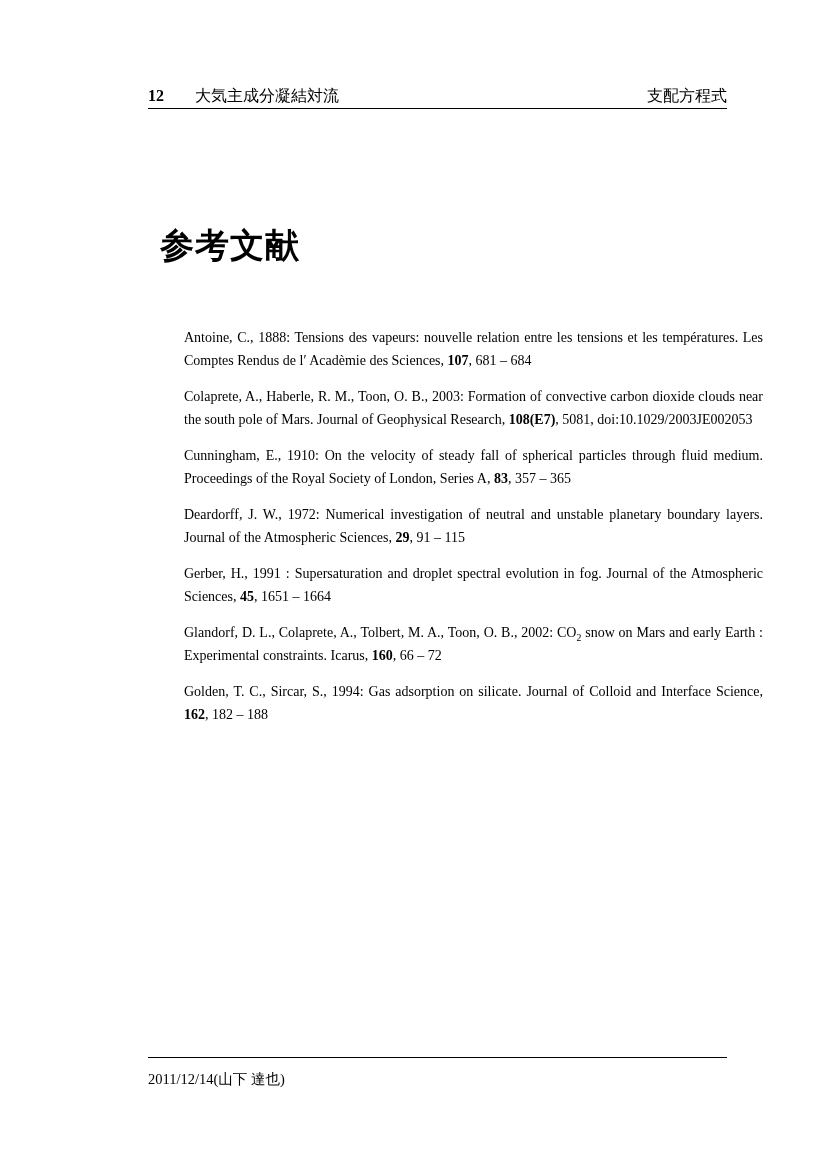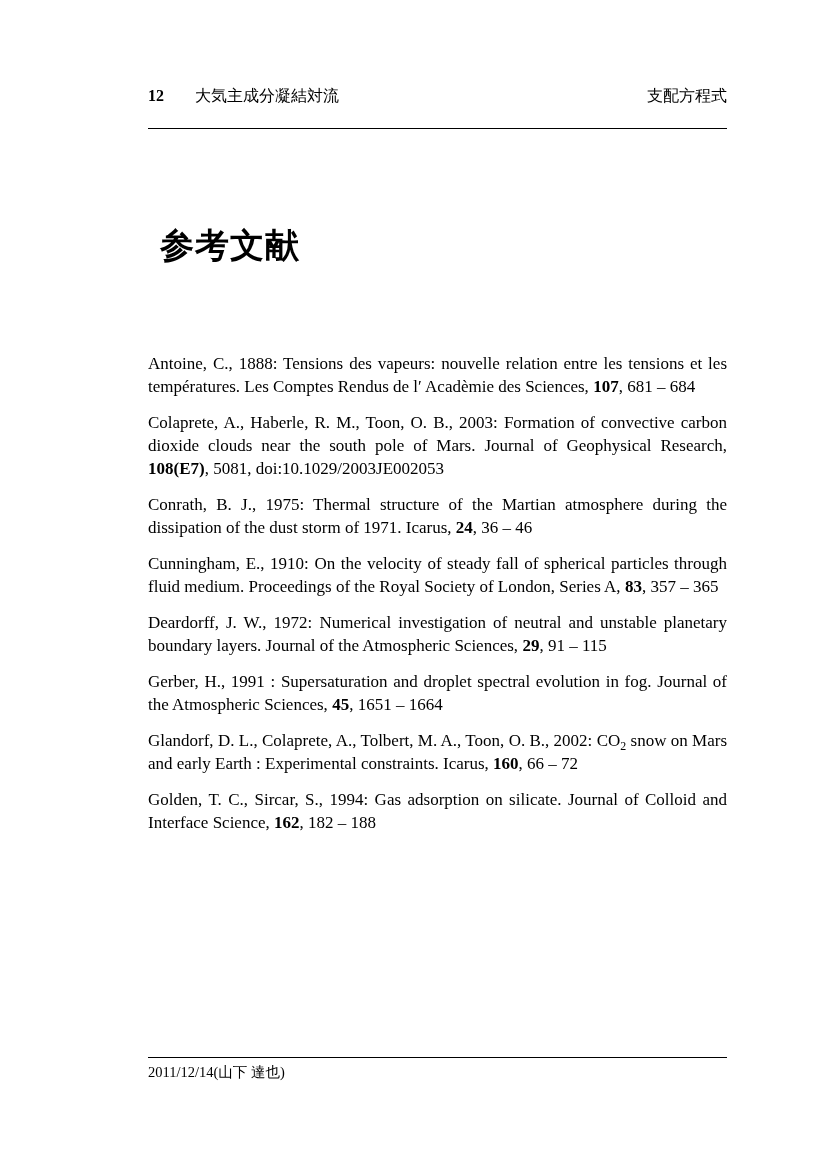--- a/index.html
+++ b/index.html
@@ -17,21 +17,21 @@
     left: 148px;
     width: 579px;
   }
   
   .header {
     top: 86px;
     display: flex;
     justify-content: space-between;
     align-items: baseline;
     border-bottom: 1.5px solid #000;
-    padding-bottom: 21px;
+    padding-bottom: 1px;
     font-size: 16px;
   }
   .header-left {
     display: flex;
     gap: 31px;
     align-items: baseline;
   }
   .page-number {
     font-weight: bold;
     font-family: "Liberation Serif", serif;
@@ -45,58 +45,58 @@
     top: 214px;
     margin: 12px;
     font-size: 34px;
     line-height: 38px;
     font-weight: 600;
     font-family: "Liberation Sans", "DejaVu Sans", sans-serif;
     letter-spacing: 1px;
   }
   
   .refs {
-    top: 352px;
-    font-size: 17px;
+    top: 326px;
+    font-size: 14px;
     line-height: 23px;
+    margin-left: 36px;
   }
   .ref {
     margin: 0 0 13px 0;
     text-align: justify;
   }
   .ref b { font-weight: bold; }
   .ref sub {
     font-size: 70%;
     line-height: 0;
   }
   
   .footer {
     top: 1057px;
     border-top: 1px solid #000;
-    padding-top: 5px;
+    padding-top: 12px;
     font-size: 14.5px;
   }
 </style>
 </head>
 <body>
 
 <div class="col header">
   <div class="header-left">
     <span class="page-number">12</span>
     <span class="cjk-gothic">大気主成分凝結対流</span>
   </div>
   <span class="cjk-gothic">支配方程式</span>
 </div>
 
 <h1 class="col page-title">参考文献</h1>
 
 <div class="col refs">
     <p class="ref"><span>Antoine, C., 1888: Tensions des vapeurs: nouvelle relation entre les tensions et les températures. Les Comptes Rendus de l′ Acadèmie des Sciences, </span><b>107</b><span>, 681 – 684</span></p>
     <p class="ref"><span>Colaprete, A., Haberle, R. M., Toon, O. B., 2003: Formation of convective carbon dioxide clouds near the south pole of Mars. Journal of Geophysical Research, </span><b>108(E7)</b><span>, 5081, doi:10.1029/2003JE002053</span></p>
-    <p class="ref"><span>Conrath, B. J., 1975: Thermal structure of the Martian atmosphere during the dissipation of the dust storm of 1971. Icarus, </span><b>24</b><span>, 36 – 46</span></p>
     <p class="ref"><span>Cunningham, E., 1910: On the velocity of steady fall of spherical particles through fluid medium. Proceedings of the Royal Society of London, Series A, </span><b>83</b><span>, 357 – 365</span></p>
     <p class="ref"><span>Deardorff, J. W., 1972: Numerical investigation of neutral and unstable planetary boundary layers. Journal of the Atmospheric Sciences, </span><b>29</b><span>, 91 – 115</span></p>
     <p class="ref"><span>Gerber, H., 1991 : Supersaturation and droplet spectral evolution in fog. Journal of the Atmospheric Sciences, </span><b>45</b><span>, 1651 – 1664</span></p>
     <p class="ref"><span>Glandorf, D. L., Colaprete, A., Tolbert, M. A., Toon, O. B., 2002: CO</span><sub>2</sub><span> snow on Mars and early Earth : Experimental constraints. Icarus, </span><b>160</b><span>, 66 – 72</span></p>
     <p class="ref"><span>Golden, T. C., Sircar, S., 1994: Gas adsorption on silicate.  Journal of Colloid and Interface Science, </span><b>162</b><span>, 182 – 188</span></p>
   </div>
 
 <div class="col footer">
   <span>2011/12/14(山下 達也)</span>
 </div>

